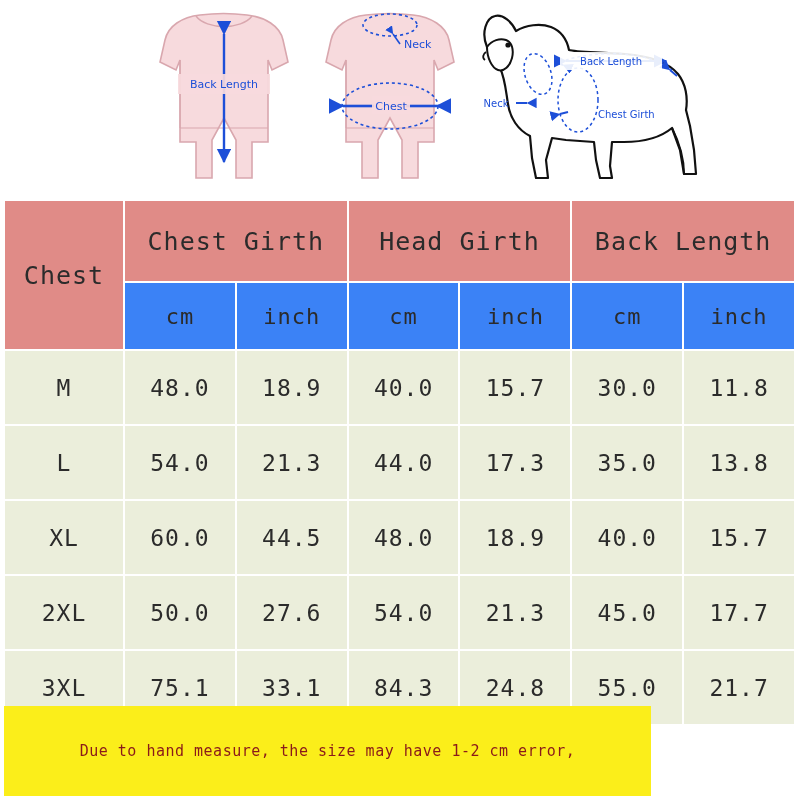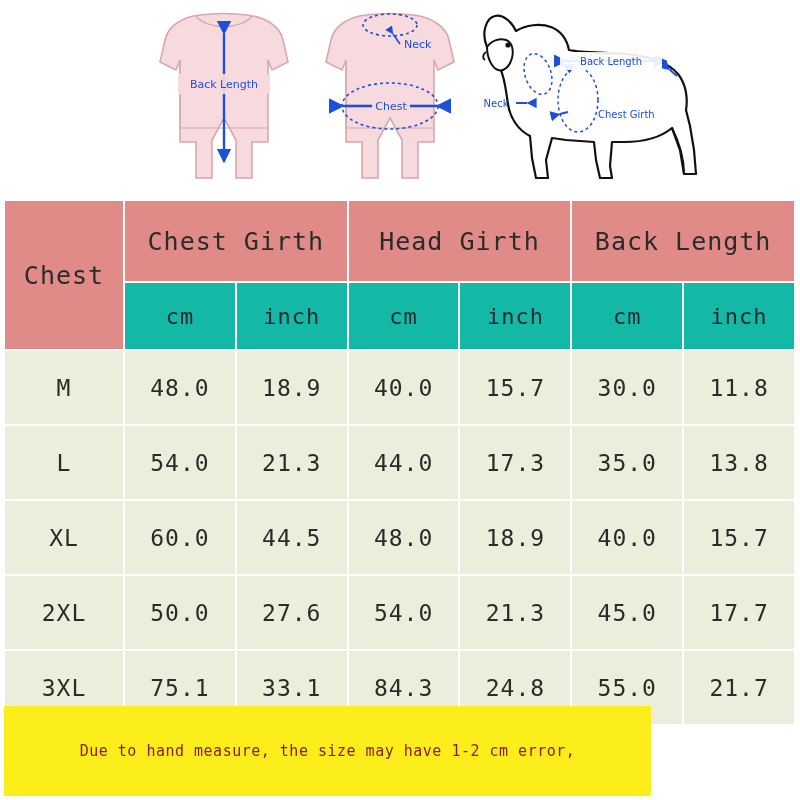--- a/index.html
+++ b/index.html
@@ -51,21 +51,21 @@
   }
   .hdr-main td {
     background: #e08b87;
     color: #2b2b2b;
     font-size: 25px;
     height: 78px;
     border-right: 2px solid #ffffff;
     border-bottom: 2px solid #ffffff;
   }
   .hdr-sub td {
-    background: #14b8a6;
+    background: #3b82f6;
     color: #2b2b2b;
     font-size: 22px;
     height: 64px;
     border-right: 2px solid #ffffff;
     border-bottom: 2px solid #ffffff;
   }
   .data-row td {
     background: #ebeedb;
     font-size: 23px;
     height: 71px;

